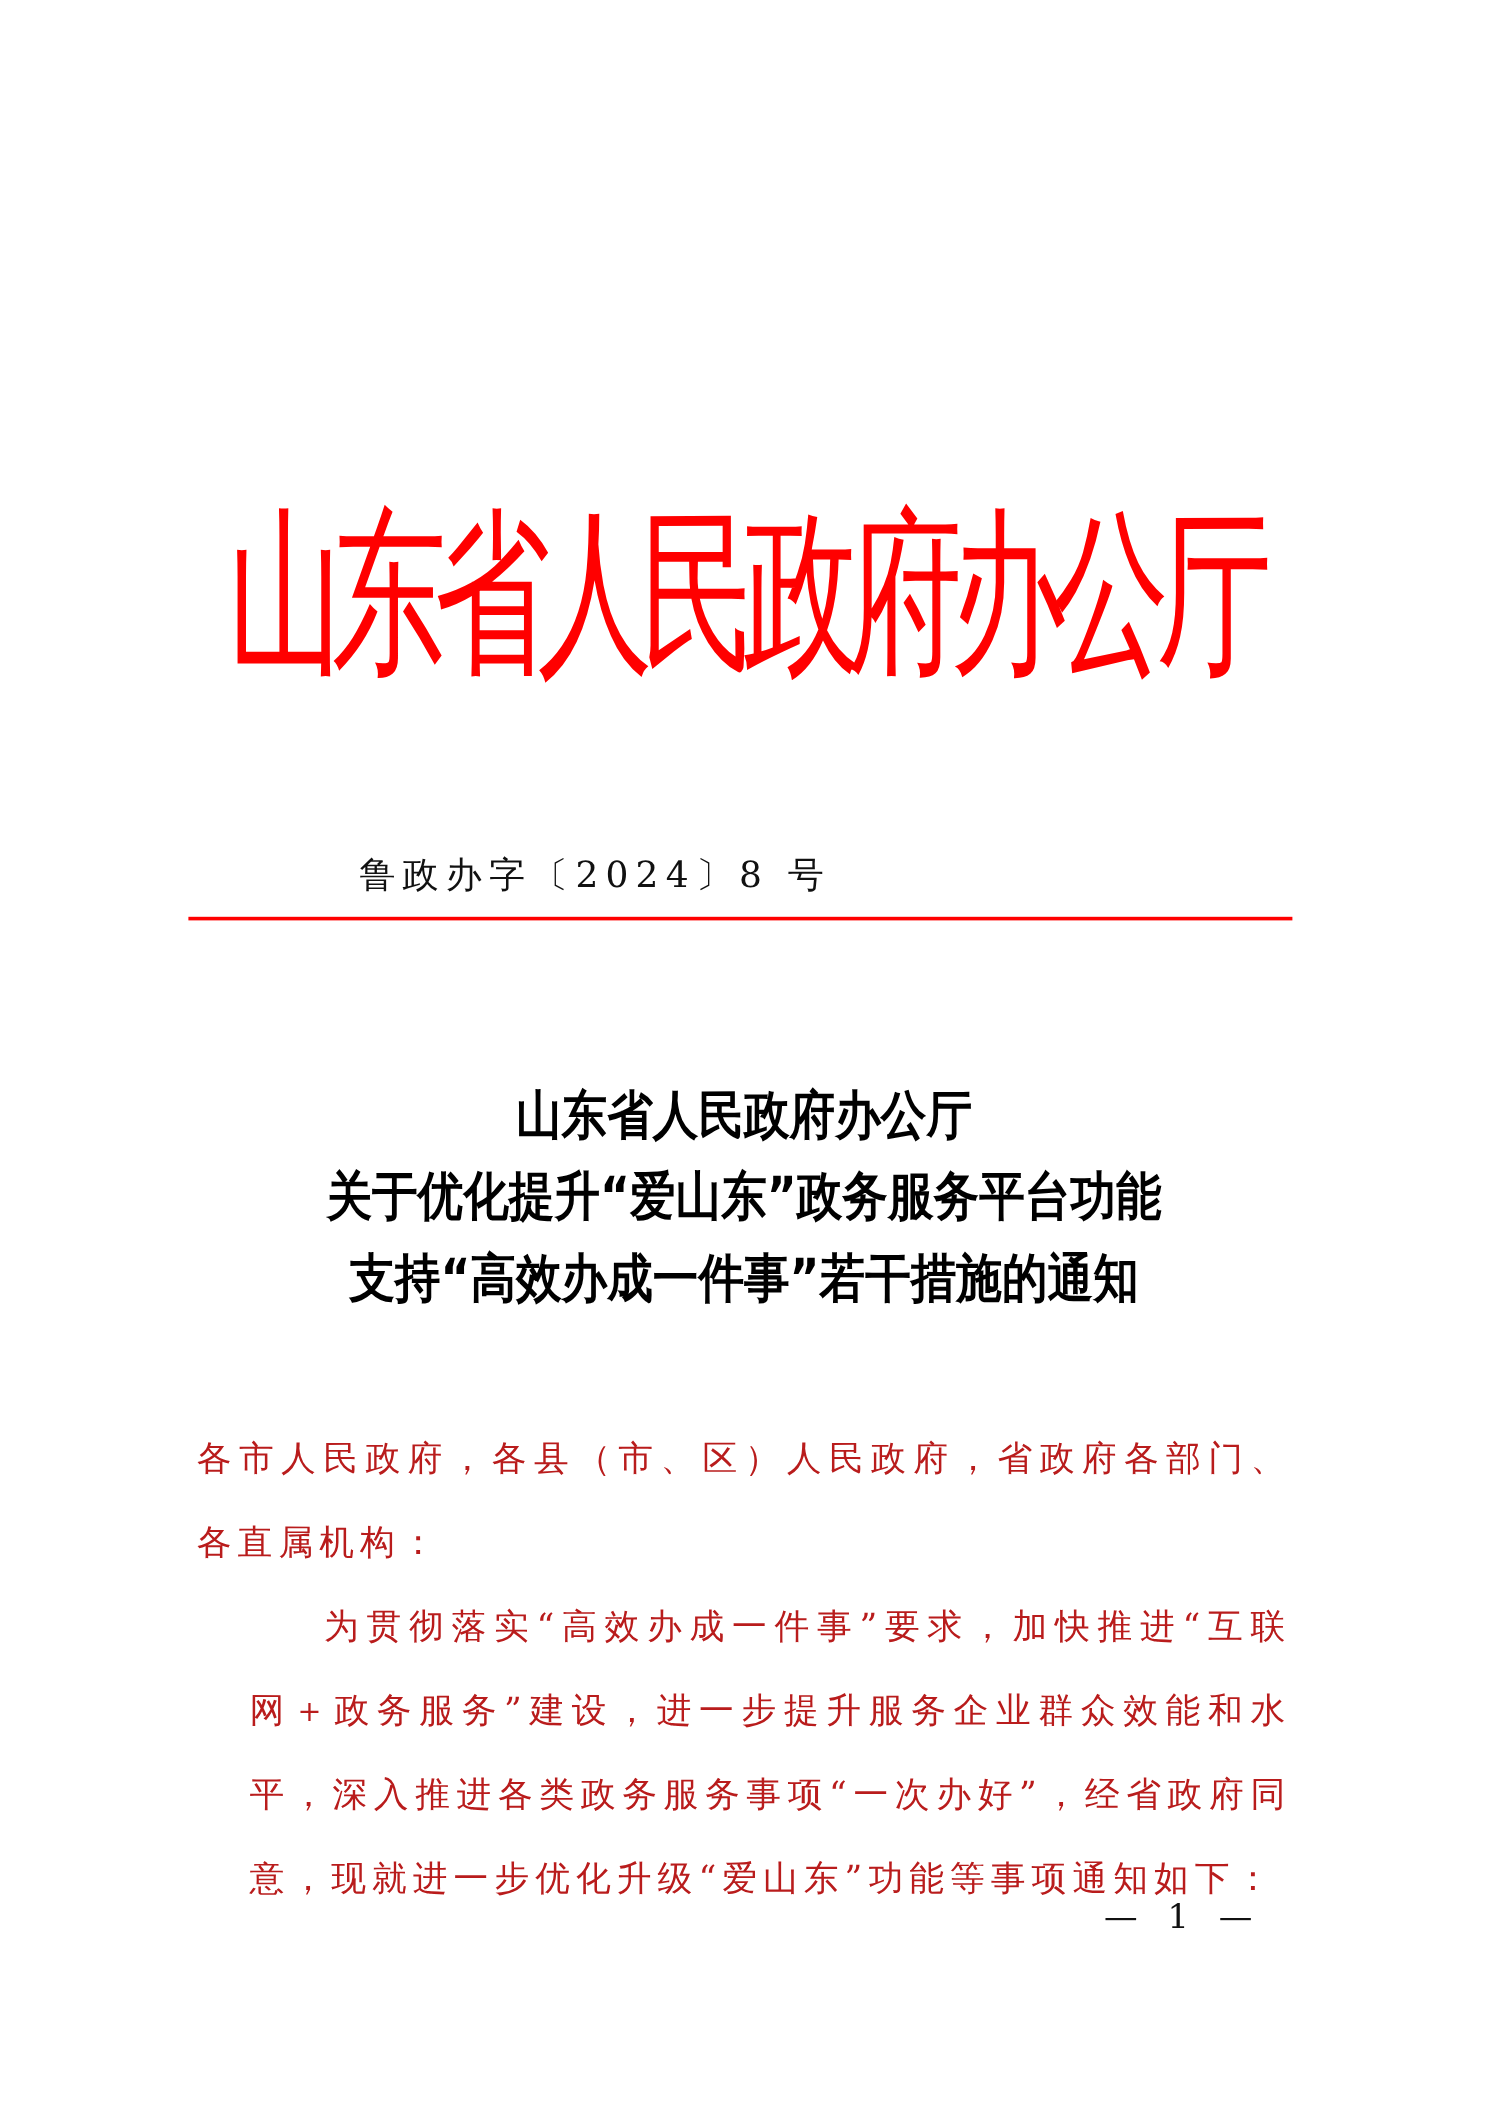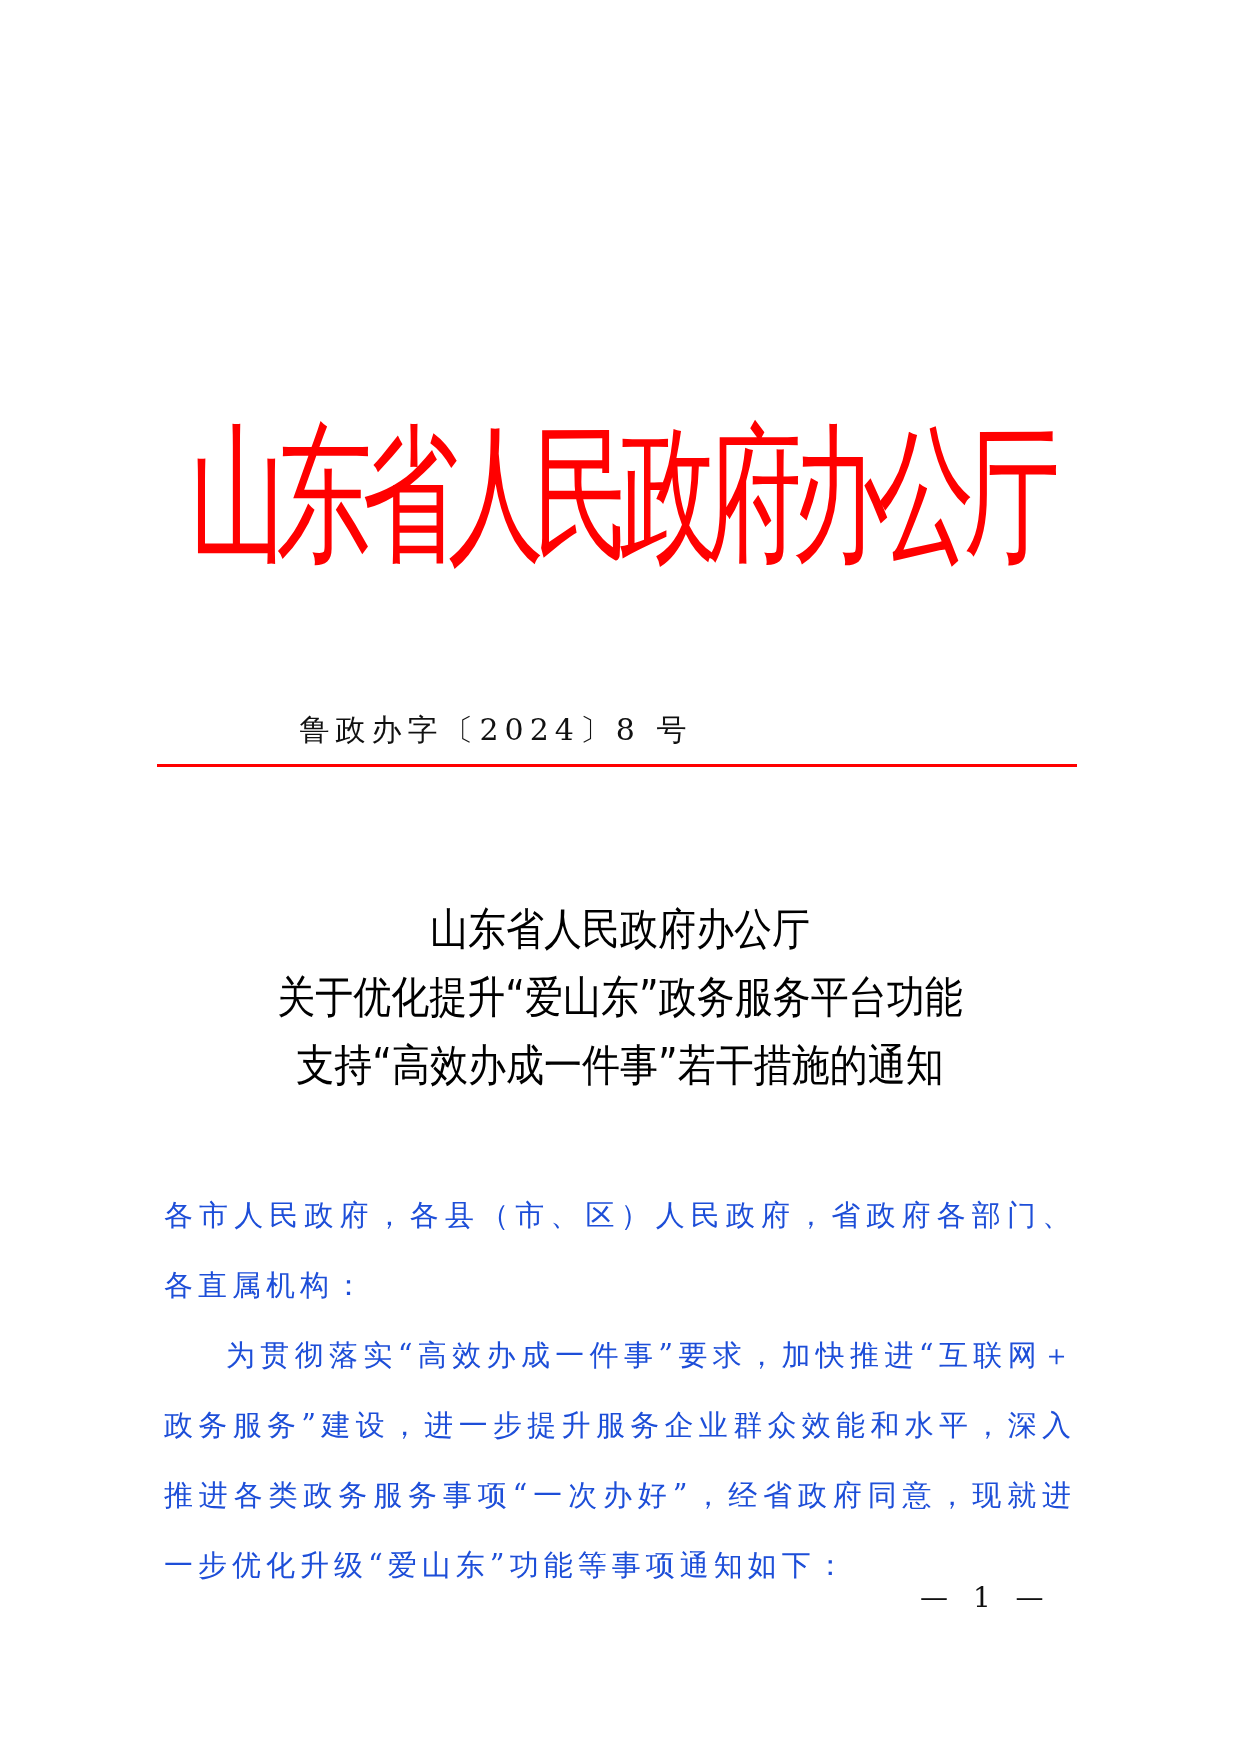--- a/index.html
+++ b/index.html
@@ -58,47 +58,48 @@
       height: 3px;
       background: #ff0000;
     }
     .title-block {
       position: absolute;
       left: 0;
       width: 1240px;
       top: 895px;
       text-align: center;
       font-family: "DejaVu Sans", "Liberation Sans", sans-serif;
-      font-weight: normal;
+      font-weight: bold;
       font-size: 38px;
       line-height: 68px;
       color: #000000;
     }
     .title-line {
       display: block;
       white-space: nowrap;
       transform: scaleY(1.15);
     }
     .body-text {
       position: absolute;
       left: 164px;
       width: 912px;
       top: 1180px;
       font-family: "DejaVu Serif", "Liberation Serif", serif;
       font-size: 29px;
       line-height: 70px;
       letter-spacing: 5px;
-      color: #1d4ed8;
+      color: #b91c1c;
     }
     .para {
       margin: 0;
       text-align: justify;
     }
     .para.indent {
       text-indent: 62px;
+      margin-left: 44px;
     }
     .page-number {
       position: absolute;
       left: 920px;
       top: 1580px;
       font-family: "DejaVu Serif", "Liberation Serif", serif;
       font-size: 28px;
       line-height: 36px;
       letter-spacing: 8px;
       color: #111111;

